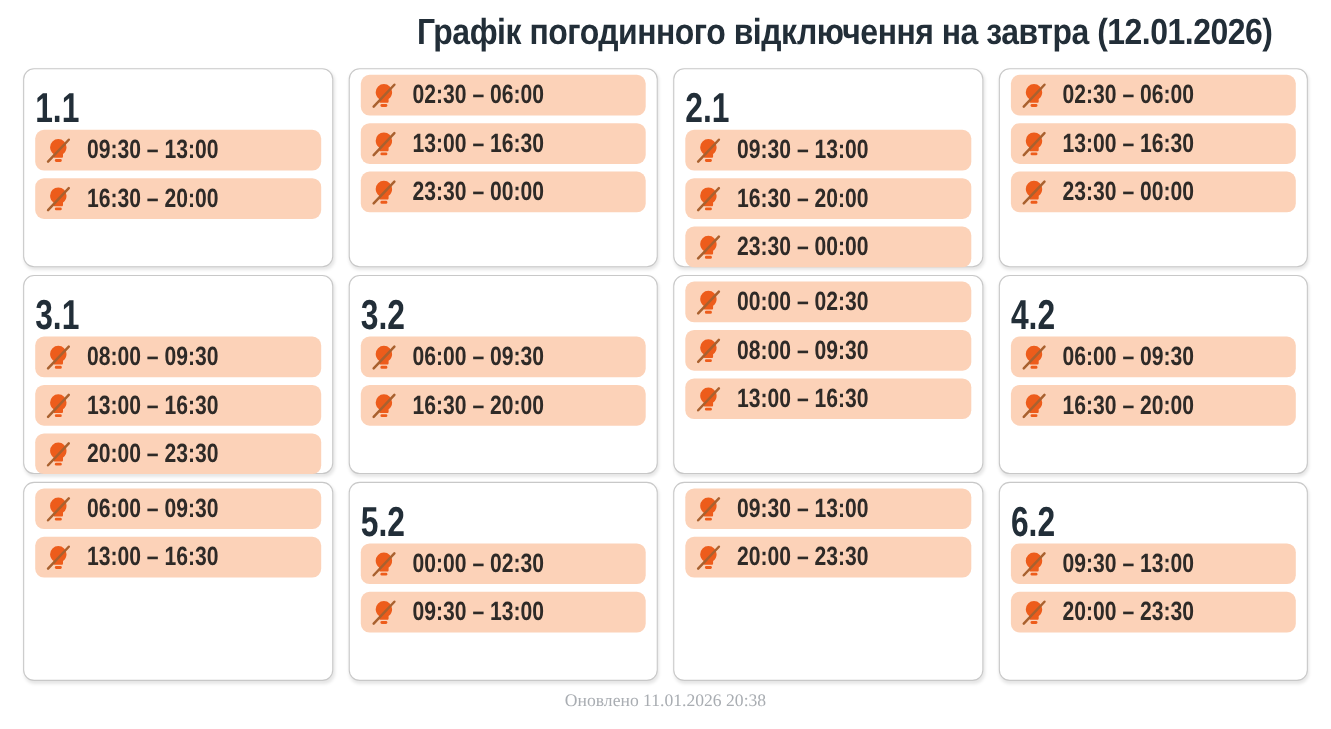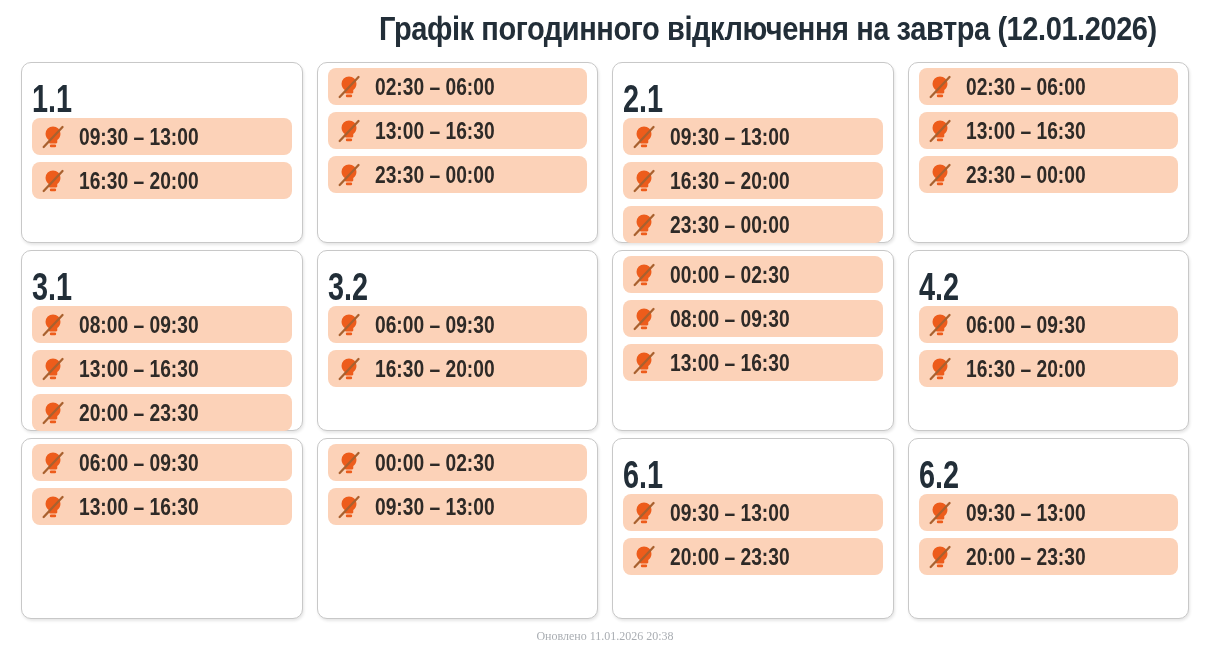--- a/index.html
+++ b/index.html
@@ -93,21 +93,21 @@
     color:var(--time-color);
     transform:scaleX(0.80);
     transform-origin:0 50%;
     white-space:nowrap;
     letter-spacing:0;
   }
   .footer{
     text-align:center;
     margin-top:10px;
     font-family:"Liberation Serif",serif;
-    font-size:12px;
+    font-size:16px;
     color:var(--footer-color);
   }
 </style>
 </head>
 <body>
 
 <div class="title-wrap">
   <span class="title-text">Графік погодинного відключення на завтра (12.01.2026)</span>
 </div>
 
@@ -410,20 +410,23 @@
         <rect x="9.1" y="19" width="5.8" height="2.4" rx="1.1" fill="var(--icon-orange)"></rect>
         <line x1="3.4" y1="21.2" x2="20.8" y2="2.8" stroke="var(--icon-slash)" stroke-width="2.1" stroke-linecap="round"></line>
       </svg>
     </span>
     <span class="time cond">13:00 – 16:30</span>
   </div>
 </div>
   </div>
 
   <div class="card">
+    <div class="group-name">
+      <span class="cond">5.2</span>
+    </div>
     <div class="slots">
   <div class="slot">
     <span class="icon">
       <svg viewBox="0 0 24 24" aria-hidden="true">
         <path fill="var(--icon-orange)" d="M12 2.2a6.9 6.9 0 0 0-6.9 6.9c0 2.36 1.18 4.42 2.96 5.67V16.9c0 .58.46 1.05 1.03 1.05h5.82c.57 0 1.03-.47 1.03-1.05v-2.13A6.93 6.93 0 0 0 18.9 9.1 6.9 6.9 0 0 0 12 2.2z"></path>
         <rect x="9.1" y="19" width="5.8" height="2.4" rx="1.1" fill="var(--icon-orange)"></rect>
         <line x1="3.4" y1="21.2" x2="20.8" y2="2.8" stroke="var(--icon-slash)" stroke-width="2.1" stroke-linecap="round"></line>
       </svg>
     </span>
     <span class="time cond">00:00 – 02:30</span>
@@ -437,23 +440,20 @@
         <line x1="3.4" y1="21.2" x2="20.8" y2="2.8" stroke="var(--icon-slash)" stroke-width="2.1" stroke-linecap="round"></line>
       </svg>
     </span>
     <span class="time cond">09:30 – 13:00</span>
   </div>
 
 </div>
   </div>
 
   <div class="card">
-    <div class="group-name">
-      <span class="cond">6.1</span>
-    </div>
     <div class="slots">
   <div class="slot">
     <span class="icon">
       <svg viewBox="0 0 24 24" aria-hidden="true">
         <path fill="var(--icon-orange)" d="M12 2.2a6.9 6.9 0 0 0-6.9 6.9c0 2.36 1.18 4.42 2.96 5.67V16.9c0 .58.46 1.05 1.03 1.05h5.82c.57 0 1.03-.47 1.03-1.05v-2.13A6.93 6.93 0 0 0 18.9 9.1 6.9 6.9 0 0 0 12 2.2z"></path>
         <rect x="9.1" y="19" width="5.8" height="2.4" rx="1.1" fill="var(--icon-orange)"></rect>
         <line x1="3.4" y1="21.2" x2="20.8" y2="2.8" stroke="var(--icon-slash)" stroke-width="2.1" stroke-linecap="round"></line>
       </svg>
     </span>
     <span class="time cond">09:30 – 13:00</span>

